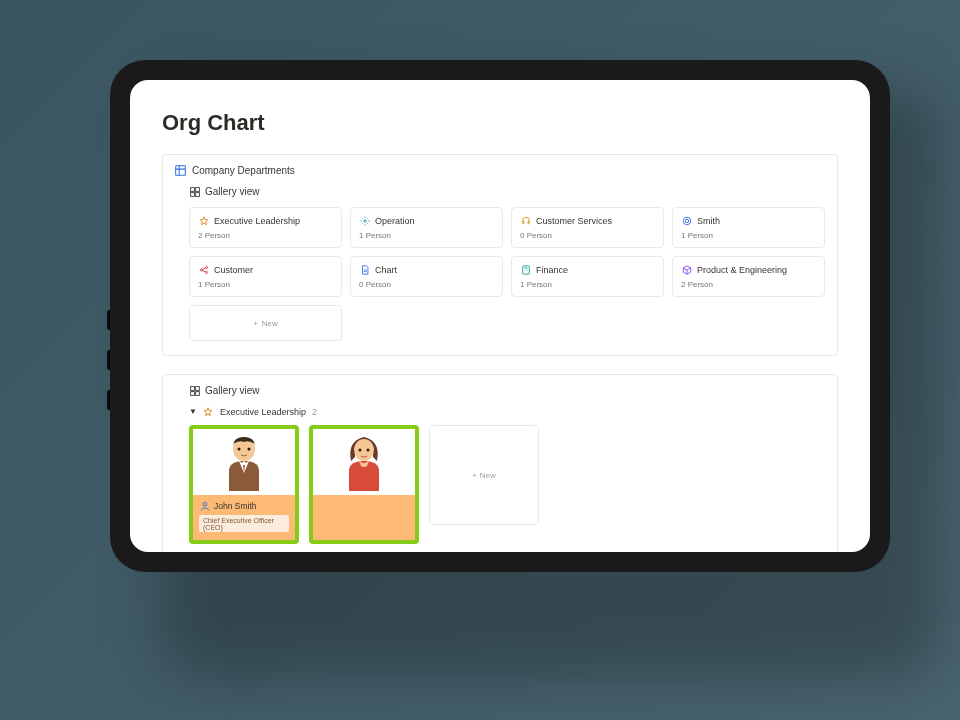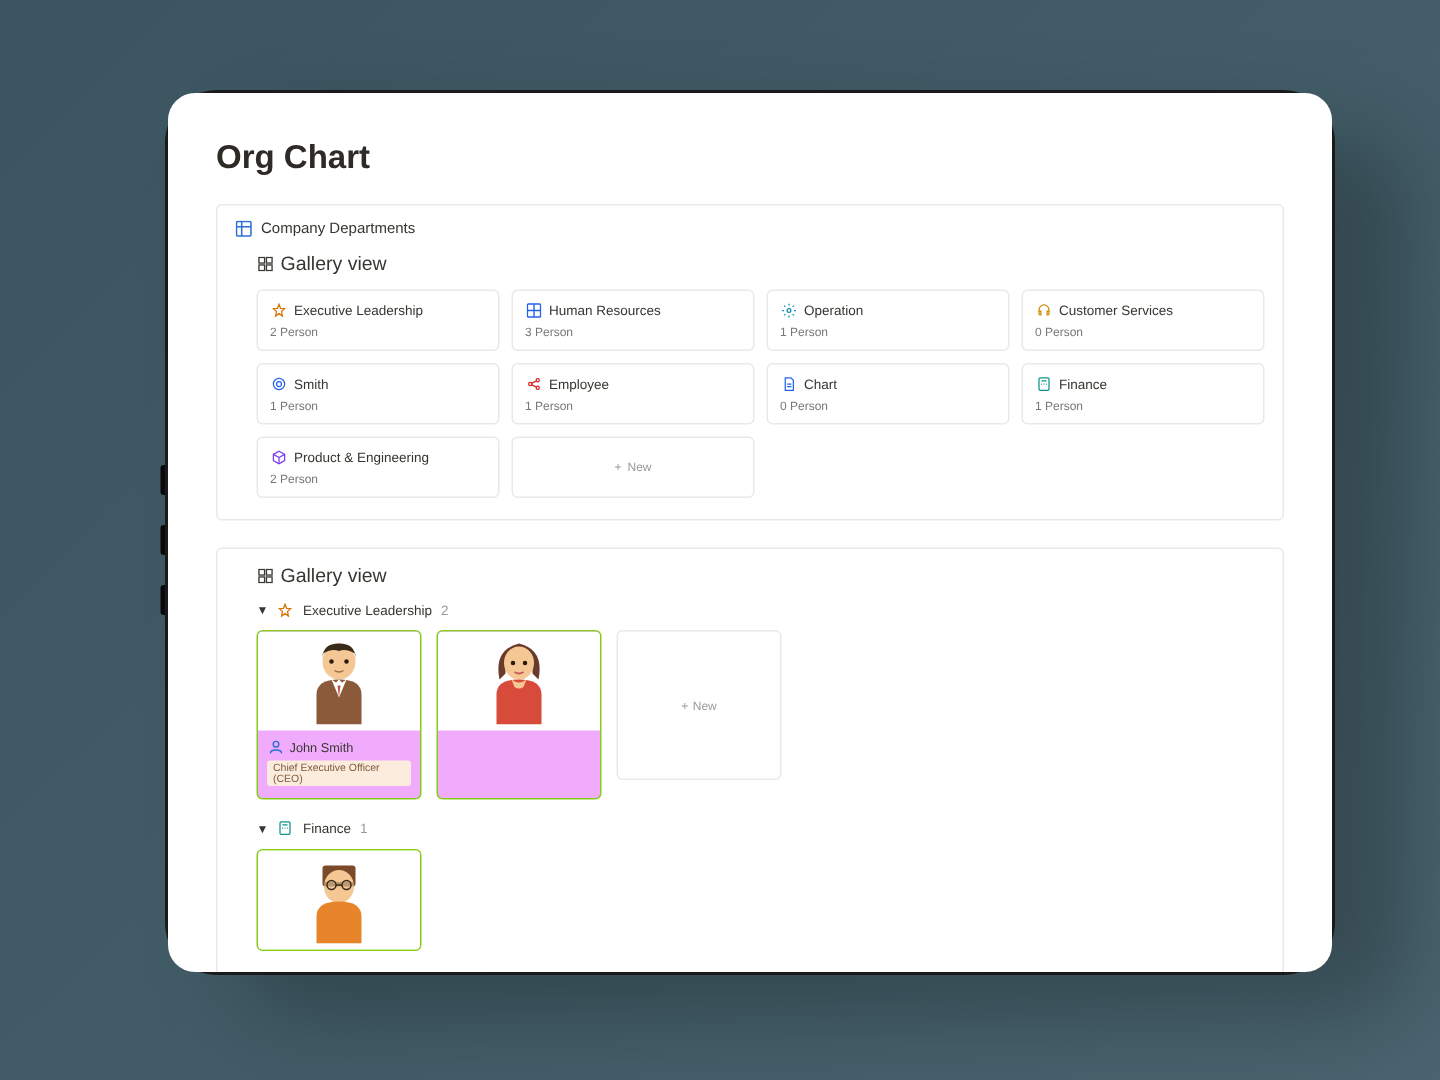--- a/index.html
+++ b/index.html
@@ -15,24 +15,24 @@
     position: absolute;
     top: 90px; left: 160px;
     width: 780px; height: 590px;
     background: rgba(0,0,0,0.25);
     filter: blur(30px);
     border-radius: 40px;
   }
   .tablet {
     position: absolute;
     top: 60px; left: 110px;
-    width: 780px; height: 590px;
+    width: 780px; height: 512px;
     background: #1a1a1a;
     border-radius: 35px;
-    padding: 2px;
+    padding: 20px;
   }
   .screen {
     width: 100%; height: 100%;
     background: #fff;
     border-radius: 18px;
     padding: 30px 32px;
     overflow: hidden;
     color: #37352f;
   }
   .side-btns {
@@ -57,21 +57,21 @@
     margin-bottom: 18px;
   }
   .db-title {
     display: flex; align-items: flex-start; gap: 6px;
     font-size: 10px; font-weight: 500;
     margin-bottom: 10px;
   }
   .db-title .ico { color: #2e6fd8; }
   .view-row {
     display: flex; align-items: center; gap: 5px;
-    font-size: 13px; font-weight: 500;
+    font-size: 10px; font-weight: 500;
     margin: 0 0 10px 14px;
   }
   .view-row .ico { font-size: 9px; }
   .card-grid {
     display: grid;
     grid-template-columns: repeat(4, 1fr);
     gap: 8px;
     margin-left: 14px;
   }
   .dept-card {
@@ -112,23 +112,23 @@
     color: #9b9a97; font-weight: 400;
   }
   .emp-grid {
     display: grid;
     grid-template-columns: repeat(3, 110px);
     gap: 10px;
     margin-left: 14px;
     margin-bottom: 14px;
   }
   .emp-card {
-    border: 1px solid #84cc16;
+    border: 4px solid #84cc16;
     border-radius: 4px;
-    background: #f0abfc;
+    background: #fdba74;
     overflow: hidden;
     cursor: pointer;
   }
   .emp-img {
     height: 66px;
     background: #fff;
     display: flex; align-items: center; justify-content: center;
   }
   .emp-body {
     padding: 5px 6px 6px;
@@ -203,33 +203,20 @@
                   <path d="M12 2l2.5 6.5L21 9l-5 4.5L17.5 21 12 17l-5.5 4L8 13.5 3 9l6.5-.5z" fill="none" stroke="#d97706" stroke-width="2"></path>
                 </svg>
               </span>
               <span>Executive Leadership</span>
             </div>
             <div class="dept-count">2 Person</div>
           </div>
           <div class="dept-card">
             <div class="dept-name">
               <span class="ico">
-                <svg width="10" height="10" viewBox="0 0 16 16">
-                  <rect x="1" y="1" width="14" height="14" rx="1" fill="none" stroke="#2563eb" stroke-width="1.5"></rect>
-                  <line x1="1" y1="8" x2="15" y2="8" stroke="#2563eb" stroke-width="1.5"></line>
-                  <line x1="8" y1="1" x2="8" y2="15" stroke="#2563eb" stroke-width="1.5"></line>
-                </svg>
-              </span>
-              <span>Human Resources</span>
-            </div>
-            <div class="dept-count">3 Person</div>
-          </div>
-          <div class="dept-card">
-            <div class="dept-name">
-              <span class="ico">
                 <svg width="10" height="10" viewBox="0 0 24 24">
                   <circle cx="12" cy="12" r="3" fill="none" stroke="#0891b2" stroke-width="2"></circle>
                   <path d="M12 1v3M12 20v3M4.2 4.2l2 2M17.8 17.8l2 2M1 12h3M20 12h3M4.2 19.8l2-2M17.8 6.2l2-2" stroke="#0891b2" stroke-width="2"></path>
                 </svg>
               </span>
               <span>Operation</span>
             </div>
             <div class="dept-count">1 Person</div>
           </div>
           <div class="dept-card">
@@ -259,21 +246,21 @@
             <div class="dept-name">
               <span class="ico">
                 <svg width="10" height="10" viewBox="0 0 24 24">
                   <circle cx="6" cy="12" r="2.5" fill="none" stroke="#dc2626" stroke-width="2"></circle>
                   <circle cx="18" cy="6" r="2.5" fill="none" stroke="#dc2626" stroke-width="2"></circle>
                   <circle cx="18" cy="18" r="2.5" fill="none" stroke="#dc2626" stroke-width="2"></circle>
                   <line x1="8" y1="11" x2="16" y2="7" stroke="#dc2626" stroke-width="2"></line>
                   <line x1="8" y1="13" x2="16" y2="17" stroke="#dc2626" stroke-width="2"></line>
                 </svg>
               </span>
-              <span>Employee</span>
+              <span>Customer</span>
             </div>
             <div class="dept-count">1 Person</div>
           </div>
           <div class="dept-card">
             <div class="dept-name">
               <span class="ico">
                 <svg width="10" height="10" viewBox="0 0 24 24">
                   <path d="M6 2h9l4 4v16H6z" fill="none" stroke="#2563eb" stroke-width="2"></path>
                   <line x1="9" y1="12" x2="16" y2="12" stroke="#2563eb" stroke-width="2"></line>
                   <line x1="9" y1="16" x2="16" y2="16" stroke="#2563eb" stroke-width="2"></line>

